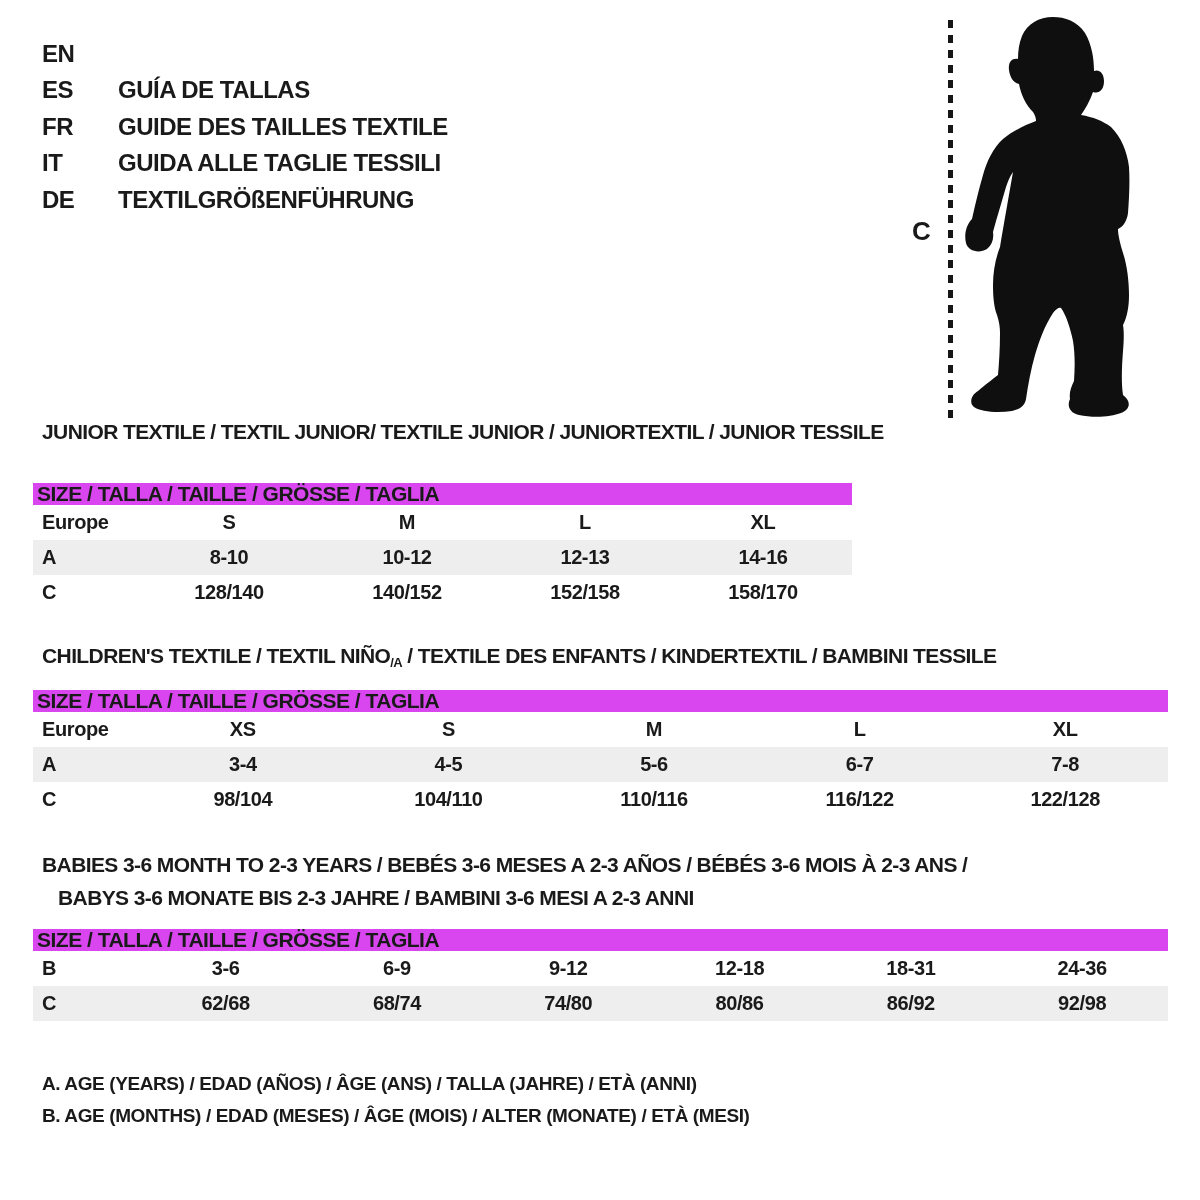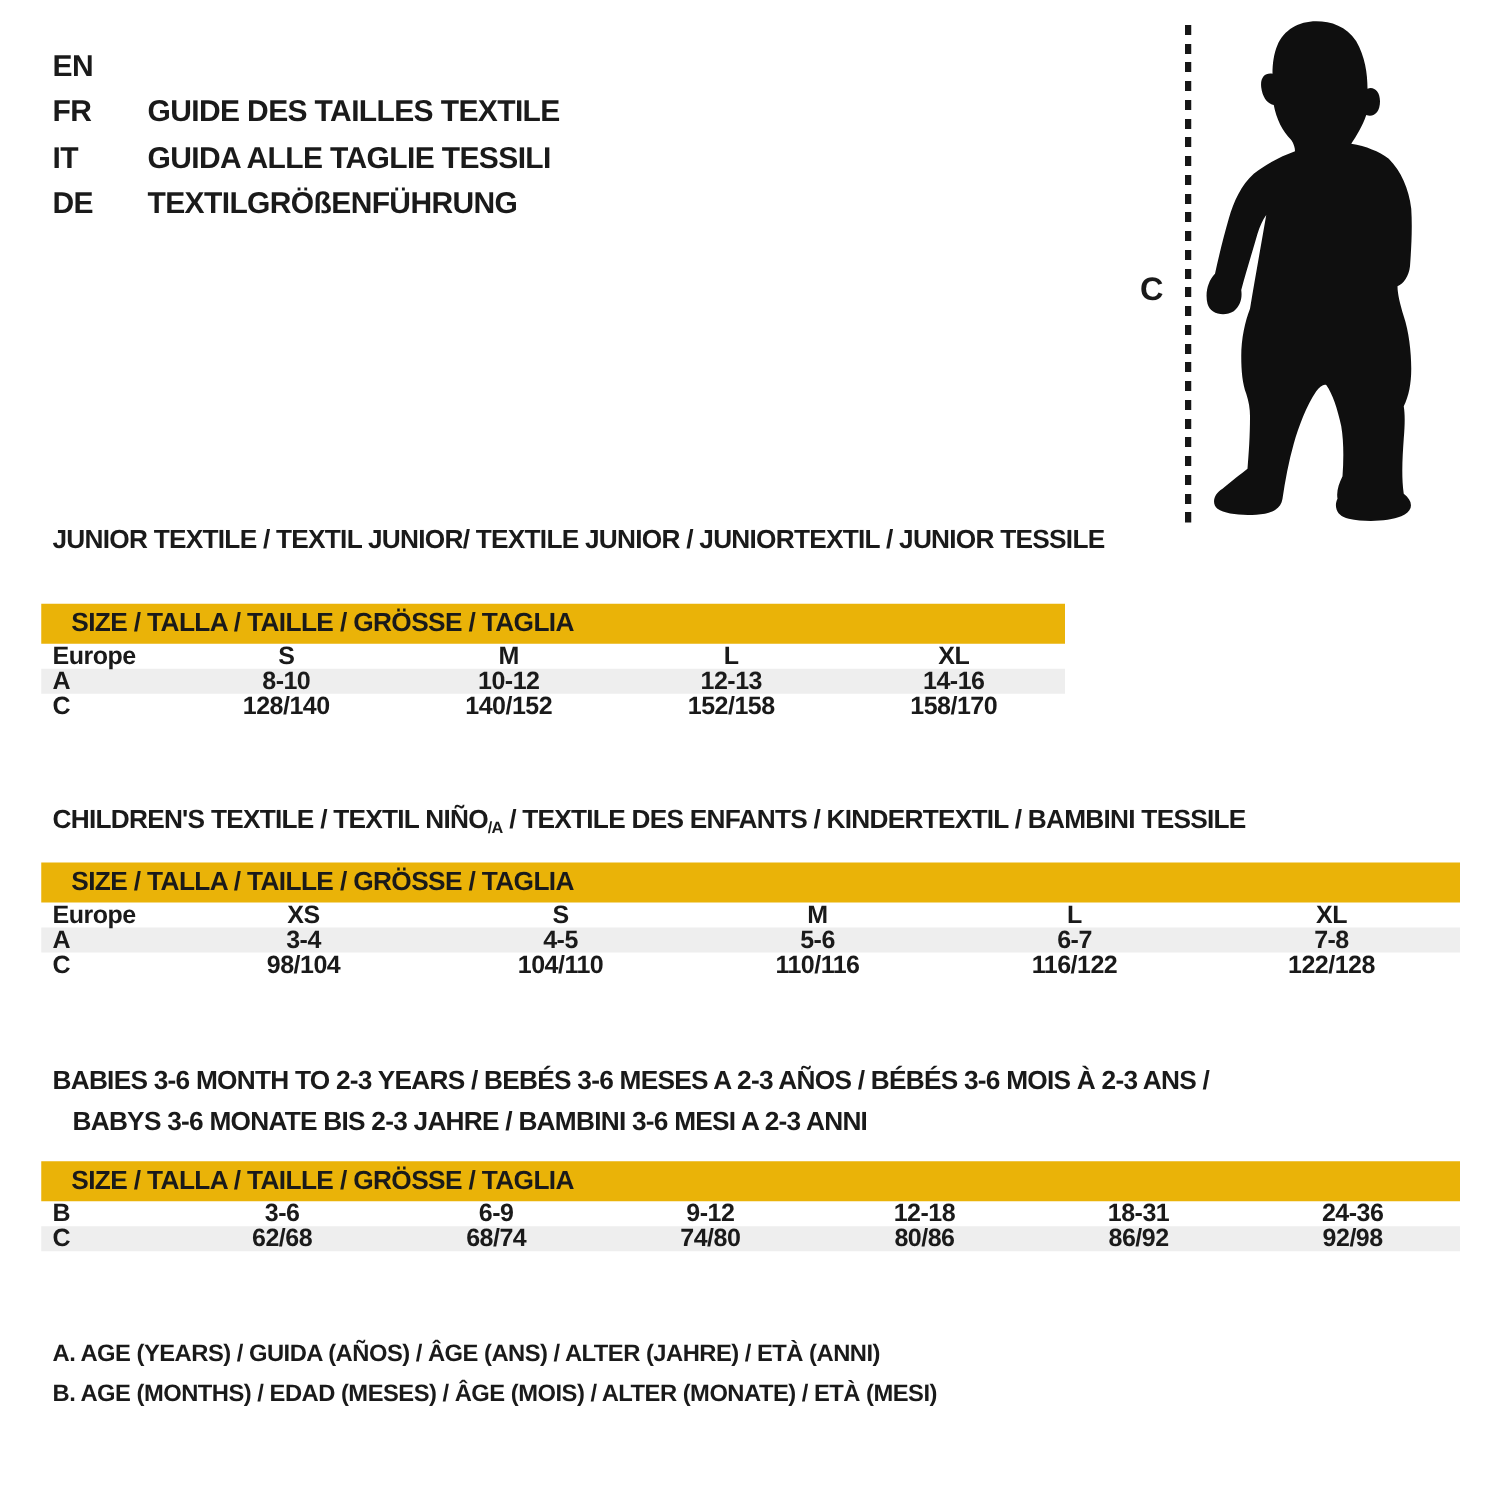--- a/index.html
+++ b/index.html
@@ -15,39 +15,43 @@
   
   .measure-line{left:948px;top:20px;width:5px;height:398px;
     background:repeating-linear-gradient(to bottom,#161616 0 8px,transparent 8px 15px);}
   .measure-label{left:912px;top:216px;font-size:26px;font-weight:bold;}
   .silhouette{left:963px;top:14px;}
   
   .section-title{font-size:21px;font-weight:bold;letter-spacing:-0.6px;white-space:nowrap;}
   .sub-a{font-size:13px;vertical-align:-4px;font-weight:bold;}
   
   .size-table{left:33px;}
-  .t-head{background:#eab308;height:32px;display:flex;align-items:center;
-    padding-left:24px;box-sizing:border-box;font-size:21px;font-weight:bold;letter-spacing:-0.5px;}
-  .t-row{display:flex;height:20px;align-items:center;font-size:20px;font-weight:bold;letter-spacing:-0.4px;}
+  .t-head{background:#d946ef;height:22px;display:flex;align-items:center;
+    padding-left:4px;box-sizing:border-box;font-size:21px;font-weight:bold;letter-spacing:-0.5px;}
+  .t-row{display:flex;height:35px;align-items:center;font-size:20px;font-weight:bold;letter-spacing:-0.4px;}
   .t-row.alt{background:#eeeeee;}
   .t-label{width:107px;flex:0 0 107px;padding-left:9px;box-sizing:border-box;}
   .t-cell{text-align:center;}
   .t4{width:819px;}  .t4 .t-cell{width:178px;flex:0 0 178px;}
   .t5{width:1135px;} .t5 .t-cell{width:205.6px;flex:0 0 205.6px;text-align:center;}
   .t6{width:1135px;} .t6 .t-cell{width:171.3px;flex:0 0 171.3px;}
   
   .notes{left:42px;top:1068px;}
   .note-line{font-size:19px;font-weight:bold;letter-spacing:-0.4px;line-height:32.4px;white-space:nowrap;}
 </style>
 </head>
 <body>
 
 <div class="abs lang-header">
   <div class="lang-row">
     <span class="lang-code">EN</span>
+  </div>
+  <div class="lang-row">
+    <span class="lang-code">ES</span>
+    <span class="lang-title">GUÍA DE TALLAS</span>
   </div>
   <div class="lang-row">
     <span class="lang-code">FR</span>
     <span class="lang-title">GUIDE DES TAILLES TEXTILE</span>
   </div>
   <div class="lang-row">
     <span class="lang-code">IT</span>
     <span class="lang-title">GUIDA ALLE TAGLIE TESSILI</span>
   </div>
   <div class="lang-row">
@@ -172,15 +176,15 @@
     <div class="t-cell">62/68</div>
     <div class="t-cell">68/74</div>
     <div class="t-cell">74/80</div>
     <div class="t-cell">80/86</div>
     <div class="t-cell">86/92</div>
     <div class="t-cell">92/98</div>
   </div>
 </div>
 
 <div class="abs notes">
-  <div class="note-line">A. AGE (YEARS) / GUIDA (AÑOS) / ÂGE (ANS) / ALTER (JAHRE) / ETÀ (ANNI)</div>
+  <div class="note-line">A. AGE (YEARS) / EDAD (AÑOS) / ÂGE (ANS) / TALLA (JAHRE) / ETÀ (ANNI)</div>
   <div class="note-line">B. AGE (MONTHS) / EDAD (MESES) / ÂGE (MOIS) / ALTER (MONATE) / ETÀ (MESI)</div>
 </div>
 
 </body></html>

